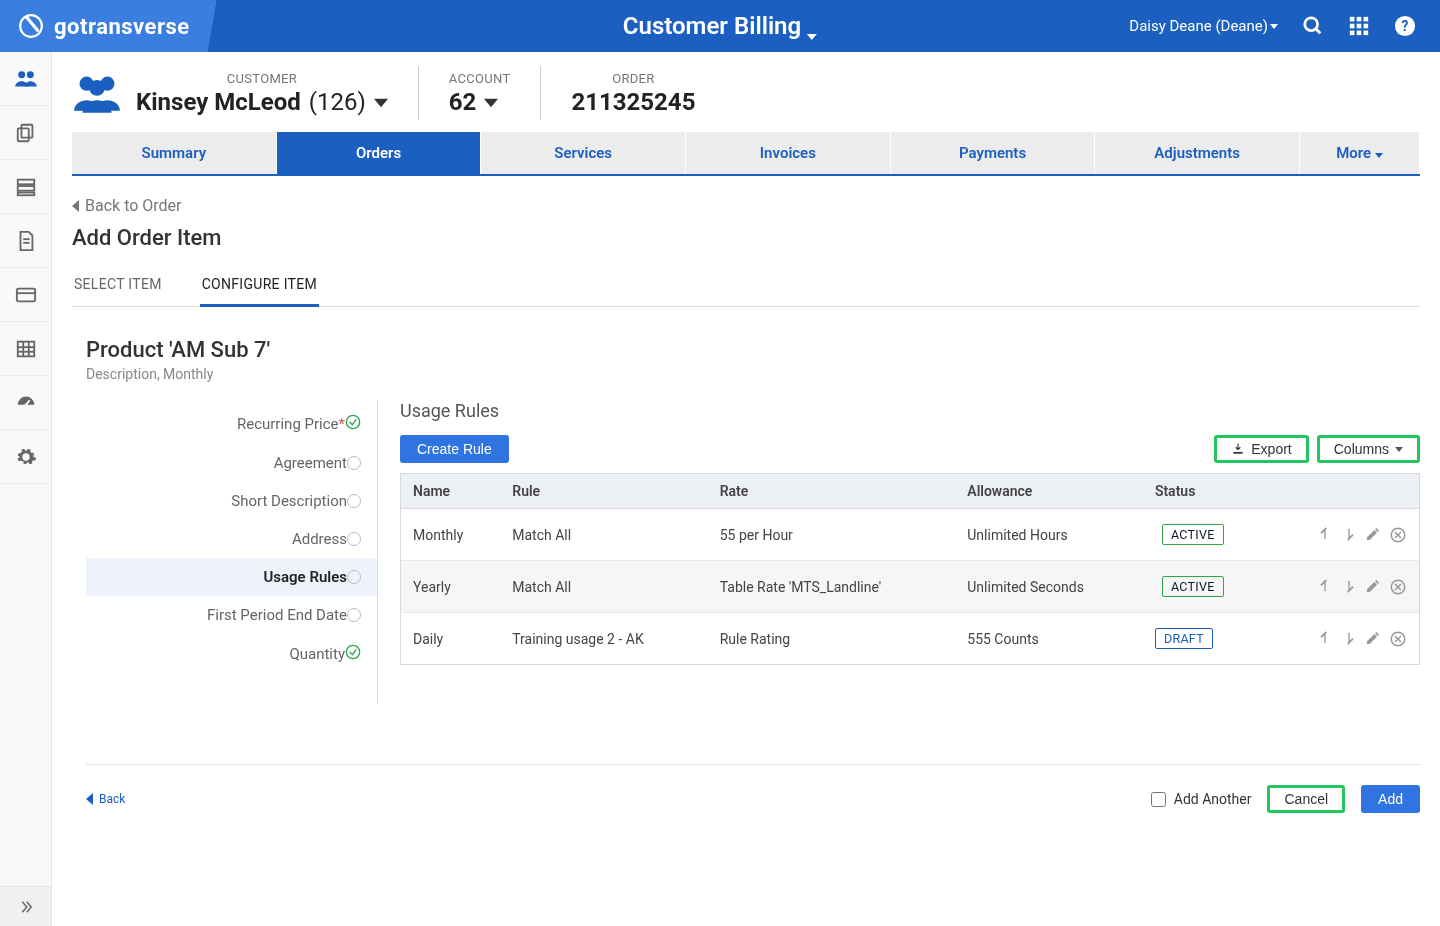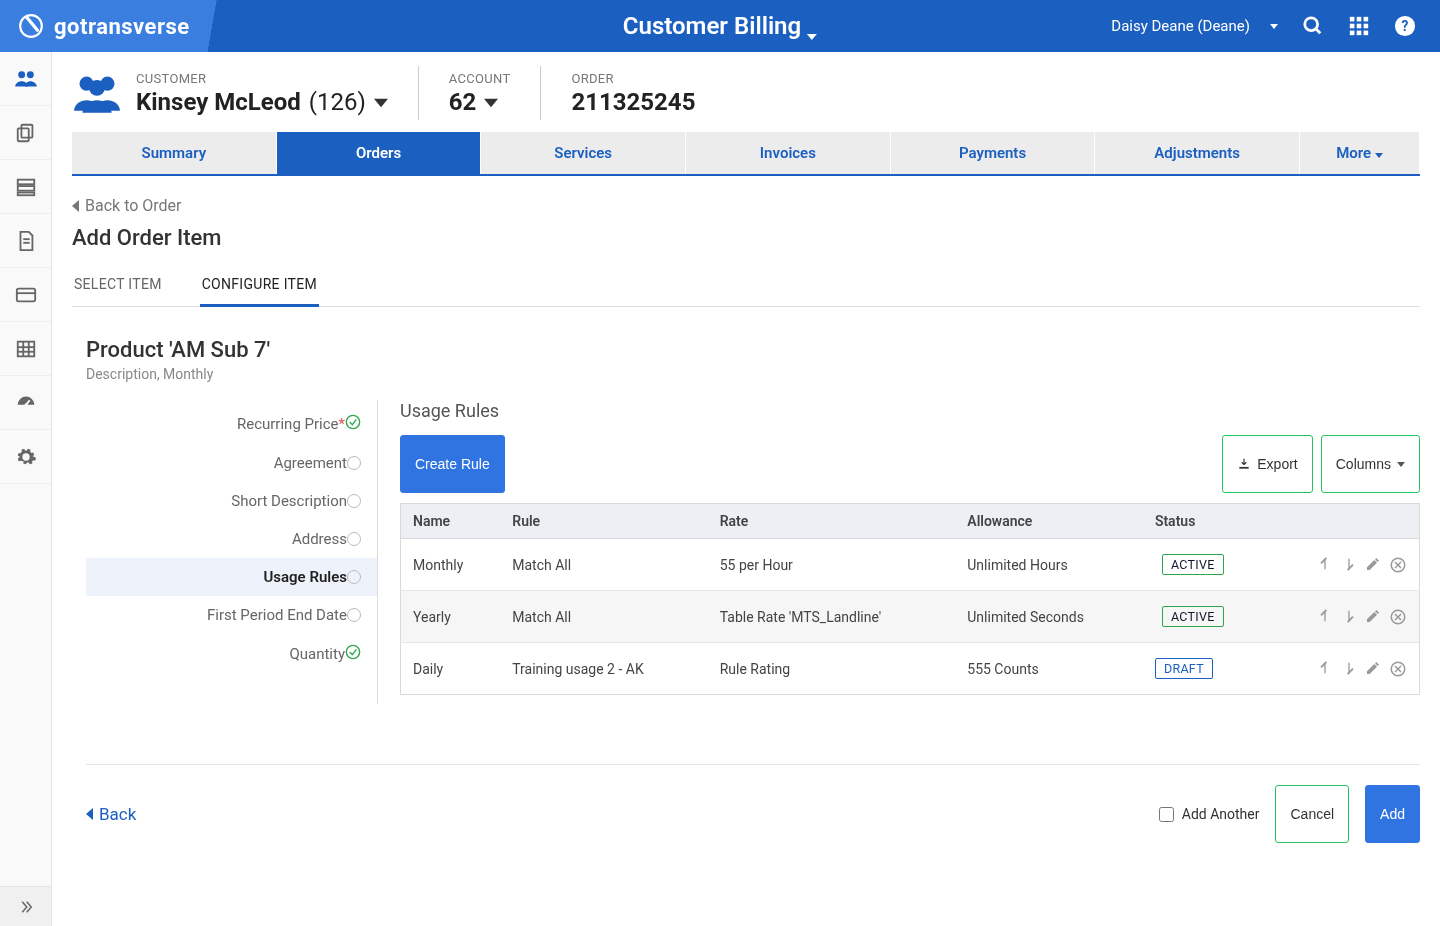--- a/index.html
+++ b/index.html
@@ -3,36 +3,36 @@
 <meta charset="utf-8">
 <style>
   * { box-sizing: border-box; margin: 0; padding: 0; }
   body { font-family: -apple-system, BlinkMacSystemFont, "Segoe UI", Roboto, Helvetica, Arial, sans-serif; font-size: 14px; color: #333; background: #fff; }
   
   .topbar { height: 52px; background: #1b5fc1; color: #fff; display: flex; align-items: center; padding: 0 24px 0 0; position: relative; }
   .topbar .brand { display: flex; align-items: center; height: 100%; width: 340px; padding-left: 18px; font-size: 22px; font-weight: 700; letter-spacing: .5px; background: linear-gradient(100deg, #3a7fe0 0%, #3a7fe0 62%, #1b5fc1 62.1%, #1b5fc1 100%); }
   .brand svg { margin-right: 10px; }
   .topbar .center { position: absolute; left: 50%; transform: translateX(-50%); font-size: 24px; font-weight: 600; display: flex; align-items: flex-end; gap: 6px; }
   .topbar .right { margin-left: auto; display: flex; align-items: center; gap: 24px; }
-  .topbar .user { font-size: 15px; display: flex; align-items: center; gap: 20px; }
+  .topbar .user { font-size: 15px; display: flex; align-items: center; gap: 2px; }
   .topbar .icon-btn { color: #fff; display: inline-flex; }
   .caret { width: 0; height: 0; border-left: 5px solid transparent; border-right: 5px solid transparent; border-top: 6px solid currentColor; display: inline-block; }
   .caret-sm { border-left-width:4px; border-right-width:4px; border-top-width:5px; }
   
   .app { display: flex; height: calc(100vh - 52px); }
   .rail { width: 52px; background: #f9f9f9; border-right: 1px solid #e4e4e4; display: flex; flex-direction: column; }
   .rail .ritem { height: 54px; display: flex; align-items: center; justify-content: center; color: #666; border-bottom: 1px solid #eee; }
   .rail .ritem.active { color: #1b5fc1; }
   .rail .spacer { flex: 1; }
   .rail .expand { height: 40px; display: flex; align-items:center; justify-content:center; color:#666; background:#f0f0f0; border-top:1px solid #e4e4e4; }
   
   .main { flex: 1; overflow: auto; padding: 0 0 20px 0; }
   .context { display: flex; align-items: center; gap: 0; padding: 14px 20px 12px 20px; }
   .ctx-ico { color:#1b5fc1; margin-right: 14px; }
-  .ctx-block { padding: 0 30px; position:relative; }
+  .ctx-block { padding: 0 30px; position:relative;text-align:center; }
   .ctx-block:first-of-type { padding-left: 0; }
   .ctx-sep { width:1px; height:54px; background:#ccc; }
   .ctx-label { font-size: 13px; color: #777; letter-spacing:.3px; margin-bottom:2px; }
   .ctx-value { font-size: 24px; font-weight: 700; color:#222; display:flex; align-items:center; gap:8px; }
   .ctx-value .light { font-weight:400; }
   
   .tabs { display:flex; margin: 0 20px; border-bottom: 2px solid #1b5fc1; }
   .tab { flex:1; min-width:140px; text-align:center; padding:12px 10px; background:#ececec; color:#1b5fc1; font-weight:600; font-size:15px; border-right:1px solid #fff;}
   .tab.more { min-width:120px; flex:0 0 auto; padding-left:30px; padding-right:30px;}
   .tab.active { background:#1b5fc1; color:#fff; }
@@ -48,35 +48,35 @@
   .cols { display:flex; margin: 18px 20px 0 34px; }
   .leftcol { width: 292px; border-right:1px solid #ddd; padding-right:0; padding-left:0; padding-top:4px; padding-bottom:30px; }
   .step { display:flex; align-items:center; justify-content:flex-end; padding:10px 16px 10px 18px; color:#666; font-size:15px; border-left:3px solid transparent; }
   .step .req { color:#d9534f; }
   .step.active { background:#eef3fb; color:#222; font-weight:600; border-left:3px solid #eef3fb;}
   .circ { width:14px; height:14px; border:1.5px solid #bbb; border-radius:50%; display:inline-block; }
   .chk { color:#2fa64b; }
   .rightcol { flex:1; padding-left: 22px; }
   .panel-title { font-size:18px; color:#555; margin-bottom:14px; }
   .toolbar { display:flex; align-items:center; gap:8px; margin-bottom:10px; }
-  .btn { border:1px solid #22c55e; background:#fff; padding:20px 14px; border-radius:3px; font-size:14px; color:#333; display:inline-flex; align-items:center; gap:6px; }
+  .btn { border:3px solid #22c55e; background:#fff; padding:3px 14px; border-radius:3px; font-size:14px; color:#333; display:inline-flex; align-items:center; gap:6px; }
   .btn.primary { background:#2f74e0; border-color:#2f74e0; color:#fff; }
   .toolbar .grow { flex:1; }
   table { width:100%; border-collapse:collapse; border:1px solid #d9d9d9; }
   thead th { text-align:left; background:#eceff4; font-weight:600; color:#444; padding:9px 12px; border-bottom:1px solid #d9d9d9; font-size:14px;}
   tbody td { padding:15px 12px; color:#444; border-top:1px solid #e7e7e7; font-size:14px; }
   tbody tr:nth-child(even) td { background:#f6f6f6; }
   .badge { display:inline-block; padding:2px 8px; border:1px solid; border-radius:2px; font-size:12.5px; letter-spacing:.3px;}
   .badge.active { color:#0f172a; border-color:#2fa64b;margin-left:7px; }
   .badge.draft { color:#1b5fc1; border-color:#1b5fc1; }
   .row-actions { display:flex; gap:8px; color:#999; justify-content:flex-end;}
   .row-actions span { display:inline-flex; }
   
   .footer { margin: 60px 20px 0 34px; border-top:1px solid #e5e5e5; padding:20px 0 0; display:flex; align-items:center; }
-  .footer .left { color:#1b5fc1; font-size:17px; display:flex; align-items:center; gap:6px;}
+  .footer .left { color:#1b5fc1; font-size:12px; display:flex; align-items:center; gap:6px;}
   .footer .right { margin-left:auto; display:flex; align-items:center; gap:16px; }
   .chev-left { width:0; height:0; border-top:6px solid transparent; border-bottom:6px solid transparent; border-right:7px solid currentColor; display:inline-block;}
   input[type=checkbox]{ width:15px; height:15px; }
 </style>
 </head>
 <body>
 
 <div class="topbar">
   <div class="brand">
     <svg width="26" height="26" viewBox="0 0 24 24" fill="none" stroke="#fff" stroke-width="2">

